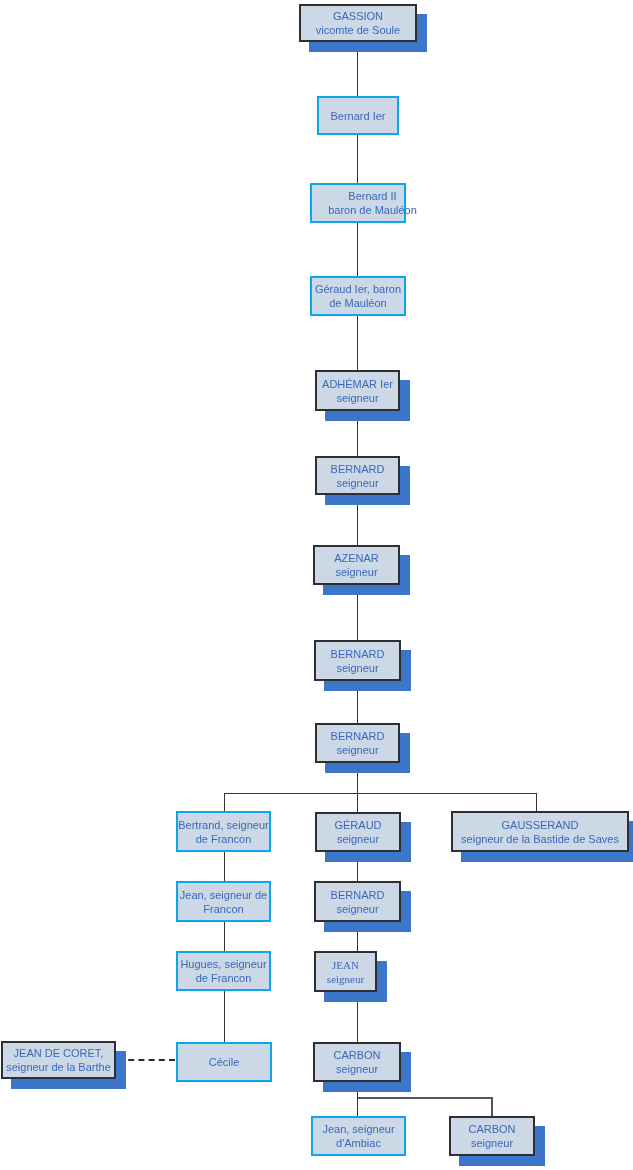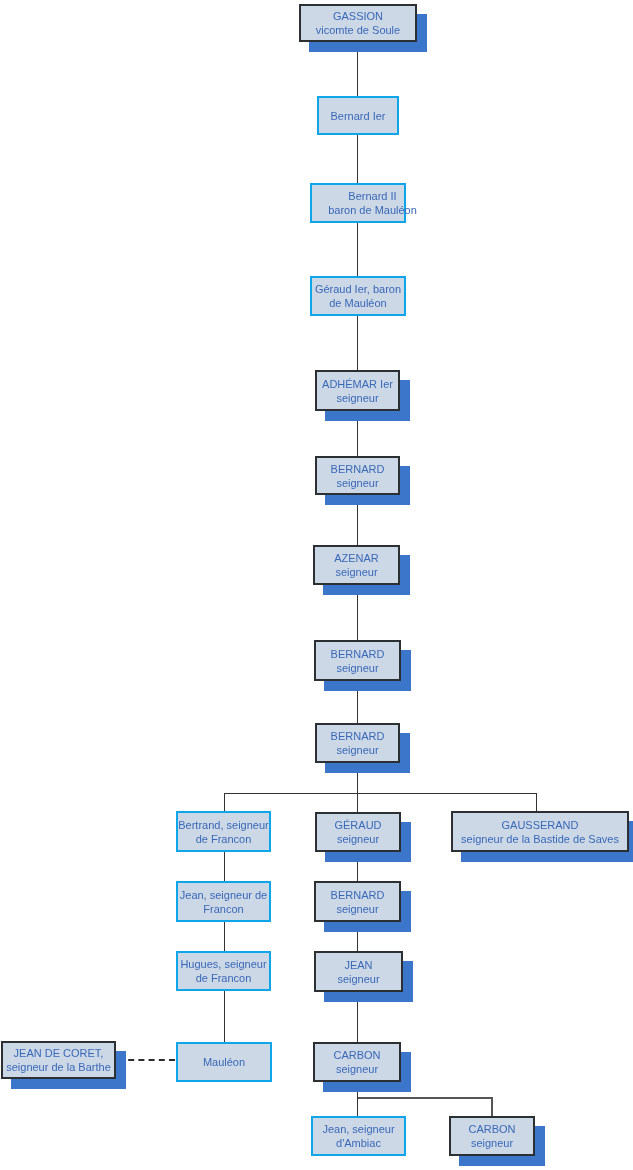--- a/index.html
+++ b/index.html
@@ -129,30 +129,30 @@
 Francon</span>
     </div>
   <div class="node shadow" style="left:314px; top:881px;  width:87px;  height:41px;">
       <span>BERNARD
 seigneur</span>
     </div>
   <div class="node" style="left:176px; top:951px;  width:95px;  height:40px;">
       <span>Hugues, seigneur
 de Francon</span>
     </div>
-  <div class="node shadow" style="left:314px; top:951px;  width:89px;  height:41px;">
+  <div class="node shadow" style="left:314px; top:951px;  width:63px;  height:41px;font-family:Liberation Serif, serif;">
       <span>JEAN
 seigneur</span>
     </div>
   <div class="node shadow" style="left:1px;   top:1041px; width:115px; height:38px;">
       <span>JEAN DE CORET,
 seigneur de la Barthe</span>
     </div>
   <div class="node" style="left:176px; top:1042px; width:96px;  height:40px;">
-      <span>Mauléon</span>
+      <span>Cécile</span>
     </div>
   <div class="node shadow" style="left:313px; top:1042px; width:88px;  height:40px;">
       <span>CARBON
 seigneur</span>
     </div>
   <div class="node" style="left:311px; top:1116px; width:95px;  height:40px;">
       <span>Jean, seigneur
 d'Ambiac</span>
     </div>
   <div class="node shadow" style="left:449px; top:1116px; width:86px;  height:40px;">

